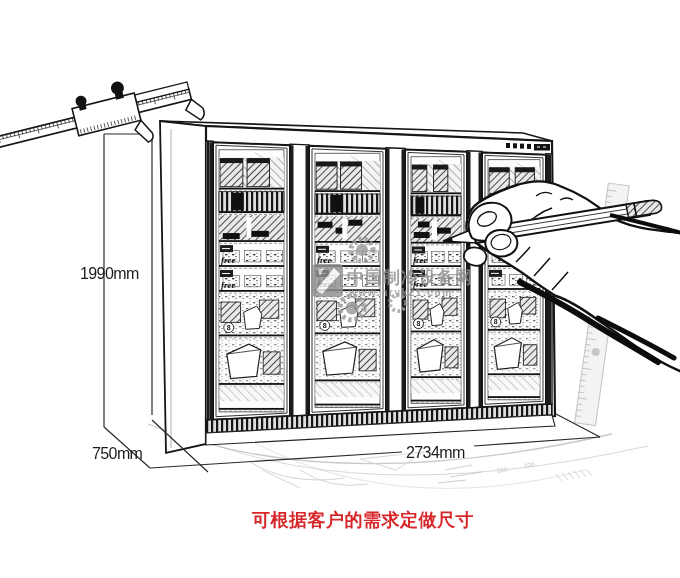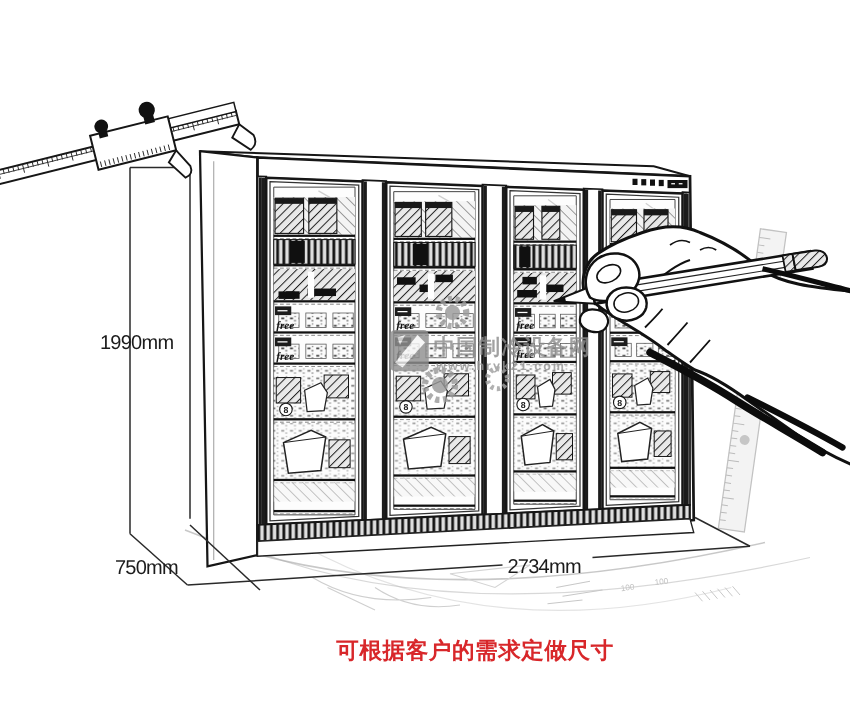--- a/index.html
+++ b/index.html
@@ -523,15 +523,15 @@
     <path d="M464,258 C463,250 470,246 478,248 C486,250 489,257 484,263
              C479,268 467,266 464,258 Z" fill="#fff" stroke="#111" stroke-width="1.8"></path>
     <path d="M516,262 Q526,252 530,247 M534,276 Q544,265 550,258 M552,290 Q561,280 568,272" fill="none" stroke="#111" stroke-width="1.5"></path>
 
     <path d="M520,282 C545,295 565,305 588,320 C610,334 632,346 658,362" fill="none" stroke="#0c0c0c" stroke-width="6" stroke-linecap="round"></path>
     <path d="M598,318 C622,330 646,342 674,358" fill="none" stroke="#0c0c0c" stroke-width="5" stroke-linecap="round"></path>
     <path d="M610,215 C640,222 662,228 682,233" fill="none" stroke="#0c0c0c" stroke-width="4"></path>
   </g>
 </svg>
 
-<div id="caption" style="color: rgb(216, 39, 42); margin-left: 17px;">可根据客户的需求定做尺寸</div>
+<div id="caption" style="color: rgb(216, 39, 42);">可根据客户的需求定做尺寸</div>
 
 </div>
 
 </body></html>

